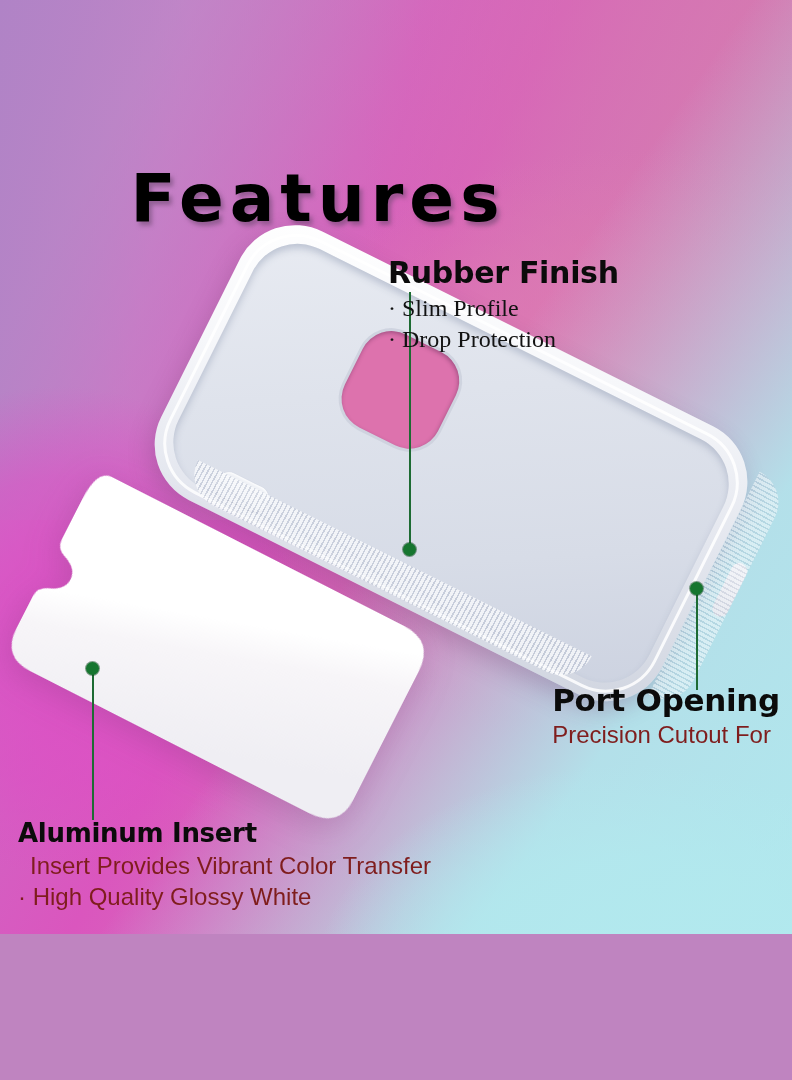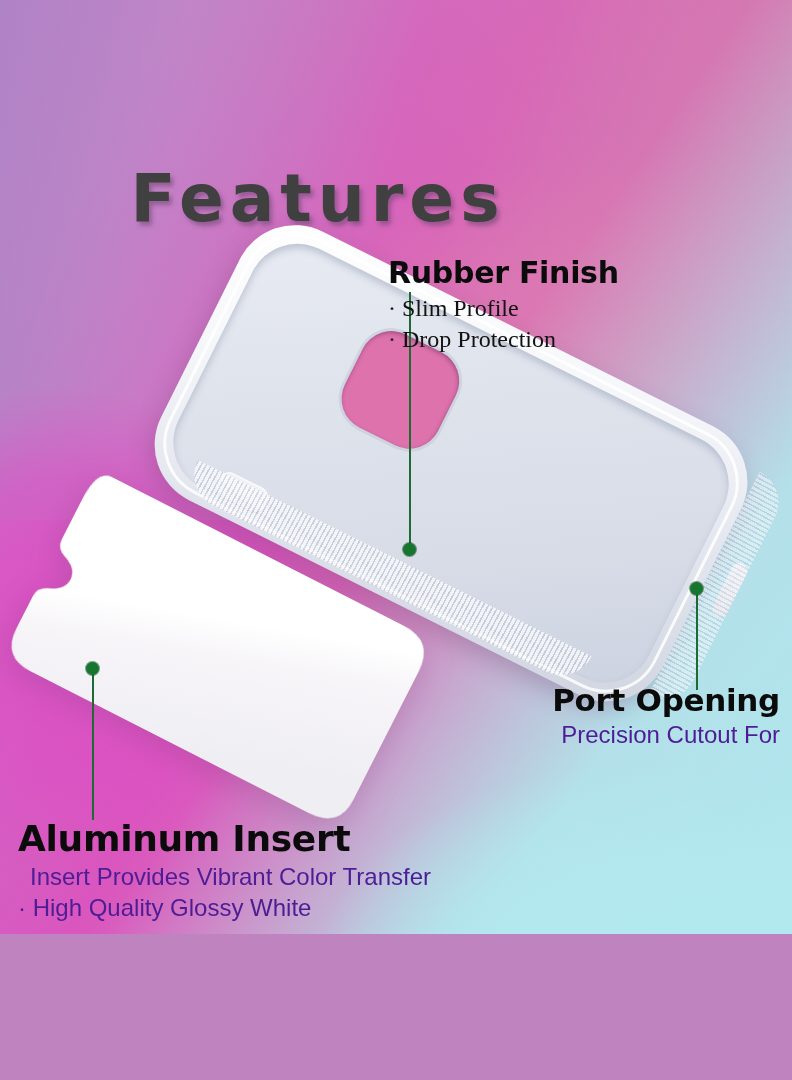--- a/index.html
+++ b/index.html
@@ -146,44 +146,44 @@
     position:absolute;width:13px;height:13px;border-radius:50%;
     background:#16752f;box-shadow:0 0 0 1px rgba(10,70,25,0.5);
   }
   .leader{
     position:absolute;width:2px;background:#1d6b33;
   }
 
   
   .title{
     position:absolute;left:0;top:160px;width:636px;text-align:center;
-    font-size:66px;font-weight:bold;color:#404040;letter-spacing:6px;
+    font-size:66px;font-weight:bold;color:#000000;letter-spacing:6px;
     text-shadow:3px 4px 4px rgba(105,70,110,0.55);
     font-family:"DejaVu Sans","Liberation Sans",sans-serif;
   }
   .block{position:absolute;color:#111;}
   .head{
     font-size:30px;font-weight:bold;color:#0b0b0b;
     font-family:"DejaVu Sans","Liberation Sans",sans-serif;
     letter-spacing:-0.3px;
   }
   .bullets{margin:0;padding:0;list-style:none;}
   .bullets li{
     font-size:24px;color:#121212;line-height:1.30;white-space:nowrap;
     font-family:Liberation Serif, serif;
   }
-  .sub{font-size:24px;color:#4c1d95;line-height:1.28;
+  .sub{font-size:24px;color:#7f1d1d;line-height:1.28;
     font-family:"Liberation Sans",sans-serif;}
 
   #blk-rubber{left:388px;top:255px;}
   #blk-rubber .head{margin-bottom:3px;}
-  #blk-port{right:12px;top:682px;text-align:right;}
+  #blk-port{right:12px;top:682px;}
   #blk-port .head{font-size:31px;margin-bottom:2px;}
   #blk-alu{left:18px;top:818px;}
-  #blk-alu .head{font-size:36px;margin-bottom:3px;}
+  #blk-alu .head{font-size:26px;margin-bottom:3px;}
 </style>
 </head>
 <body>
 
 <div id="stage">
 
   <div class="bg-base"></div>
   <div class="bg-top-pink"></div>
   <div class="bg-pinkwash"></div>
   <div class="bg-magenta"></div>

